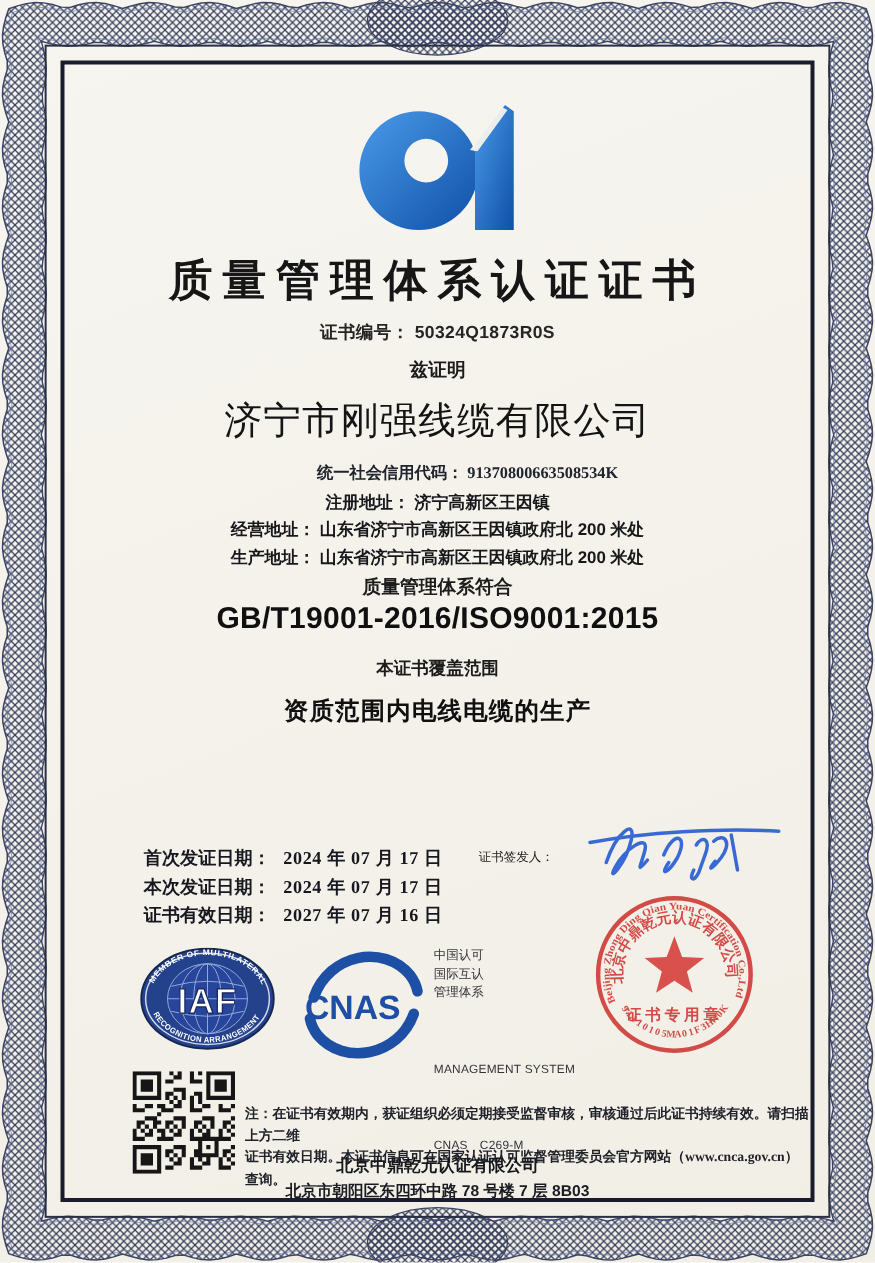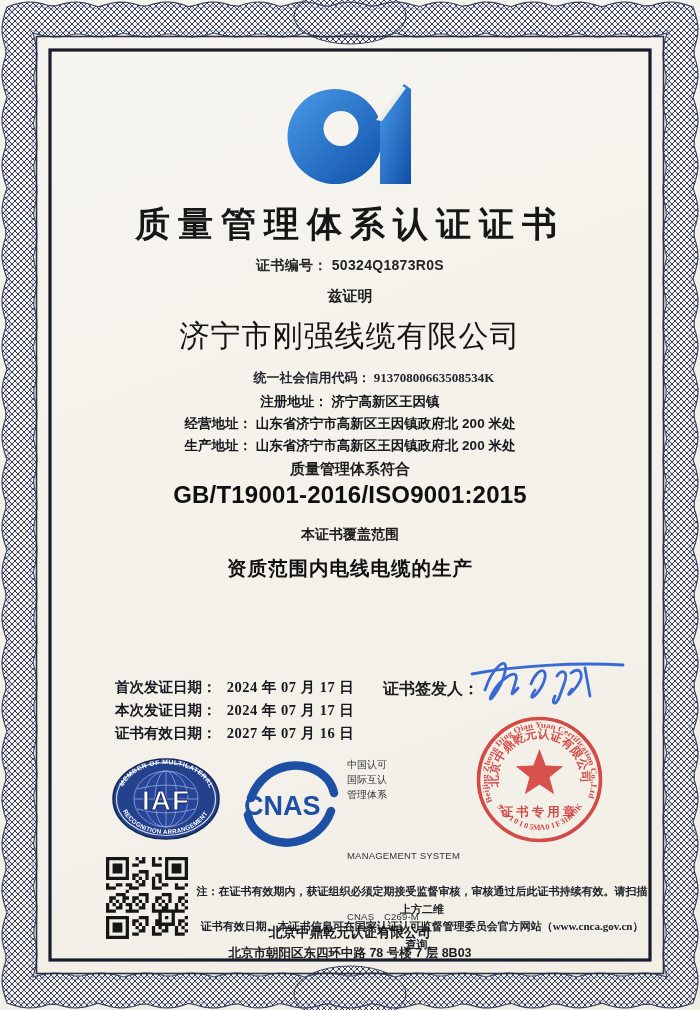--- a/index.html
+++ b/index.html
@@ -20,30 +20,30 @@
   .addr{font-weight:600;font-size:13.5px;color:#17181c;}
   #reg-addr{top:393px;} #biz-addr{top:415px;} #prod-addr{top:437px;}
   #conform{top:460px;font-size:15px;font-weight:700;}
   #standard{top:481px;font-size:24px;font-weight:700;letter-spacing:.2px;color:#101010;}
   #scope-label{top:526px;font-size:14px;font-weight:600;}
   #scope{top:555px;font-size:19.5px;font-weight:700;letter-spacing:1px;color:#101010;}
   #dates{left:115px;top:676px;font-family:"Liberation Serif",serif;font-size:14.5px;color:#17181f;}
   .date-row{height:23px;line-height:23px;white-space:nowrap;}
   .date-row .lbl{font-weight:700;display:inline-block;min-width:108px;font-family:Liberation Mono, monospace;}
   .date-row .val{font-weight:600;letter-spacing:.5px;}
-  #signer-label{left:383px;top:679px;font-family:"Liberation Serif",serif;font-weight:700;font-size:16px;}
+  #signer-label{left:383px;top:679px;font-family:"Liberation Serif",serif;font-weight:400;font-size:10px;}
   #signature-svg{left:465px;top:640px;z-index:3;}
   #stamp-svg{left:452px;top:692px;z-index:4;opacity:.9;}
   #iaf-svg{left:112px;top:758px;}
   #cnas-svg{left:243px;top:753px;}
   #cnas-text{left:347px;top:757px;line-height:15px;font-size:10px;font-weight:400;color:#33343a;}
   #cnas-text .en{font-size:9.5px;letter-spacing:.2px;margin-top:46px;}
   #qr-svg{left:106px;top:857px;}
   #note{left:196px;top:883px;width:452px;font-family:"Liberation Serif",serif;
-        font-size:11px;line-height:17.5px;color:#20222a;font-weight:600;text-align:center;}
+        font-size:11px;line-height:17.5px;color:#20222a;font-weight:600;}
   #footer-company{top:924px;font-size:13.5px;font-weight:600;color:#17181c;}
   #footer-address{top:945px;font-size:12.5px;font-weight:600;color:#1b1c22;}
 </style>
 </head>
 <body>
 
 <svg id="border-svg" class="abs" width="700" height="1010" viewBox="0 0 700 1010" aria-hidden="true">
   <defs>
     <pattern id="hx" width="6" height="6" patternUnits="userSpaceOnUse">
       <path d="M0 0L6 6M6 0L0 6" stroke="#363e5c" stroke-width="1"></path>

